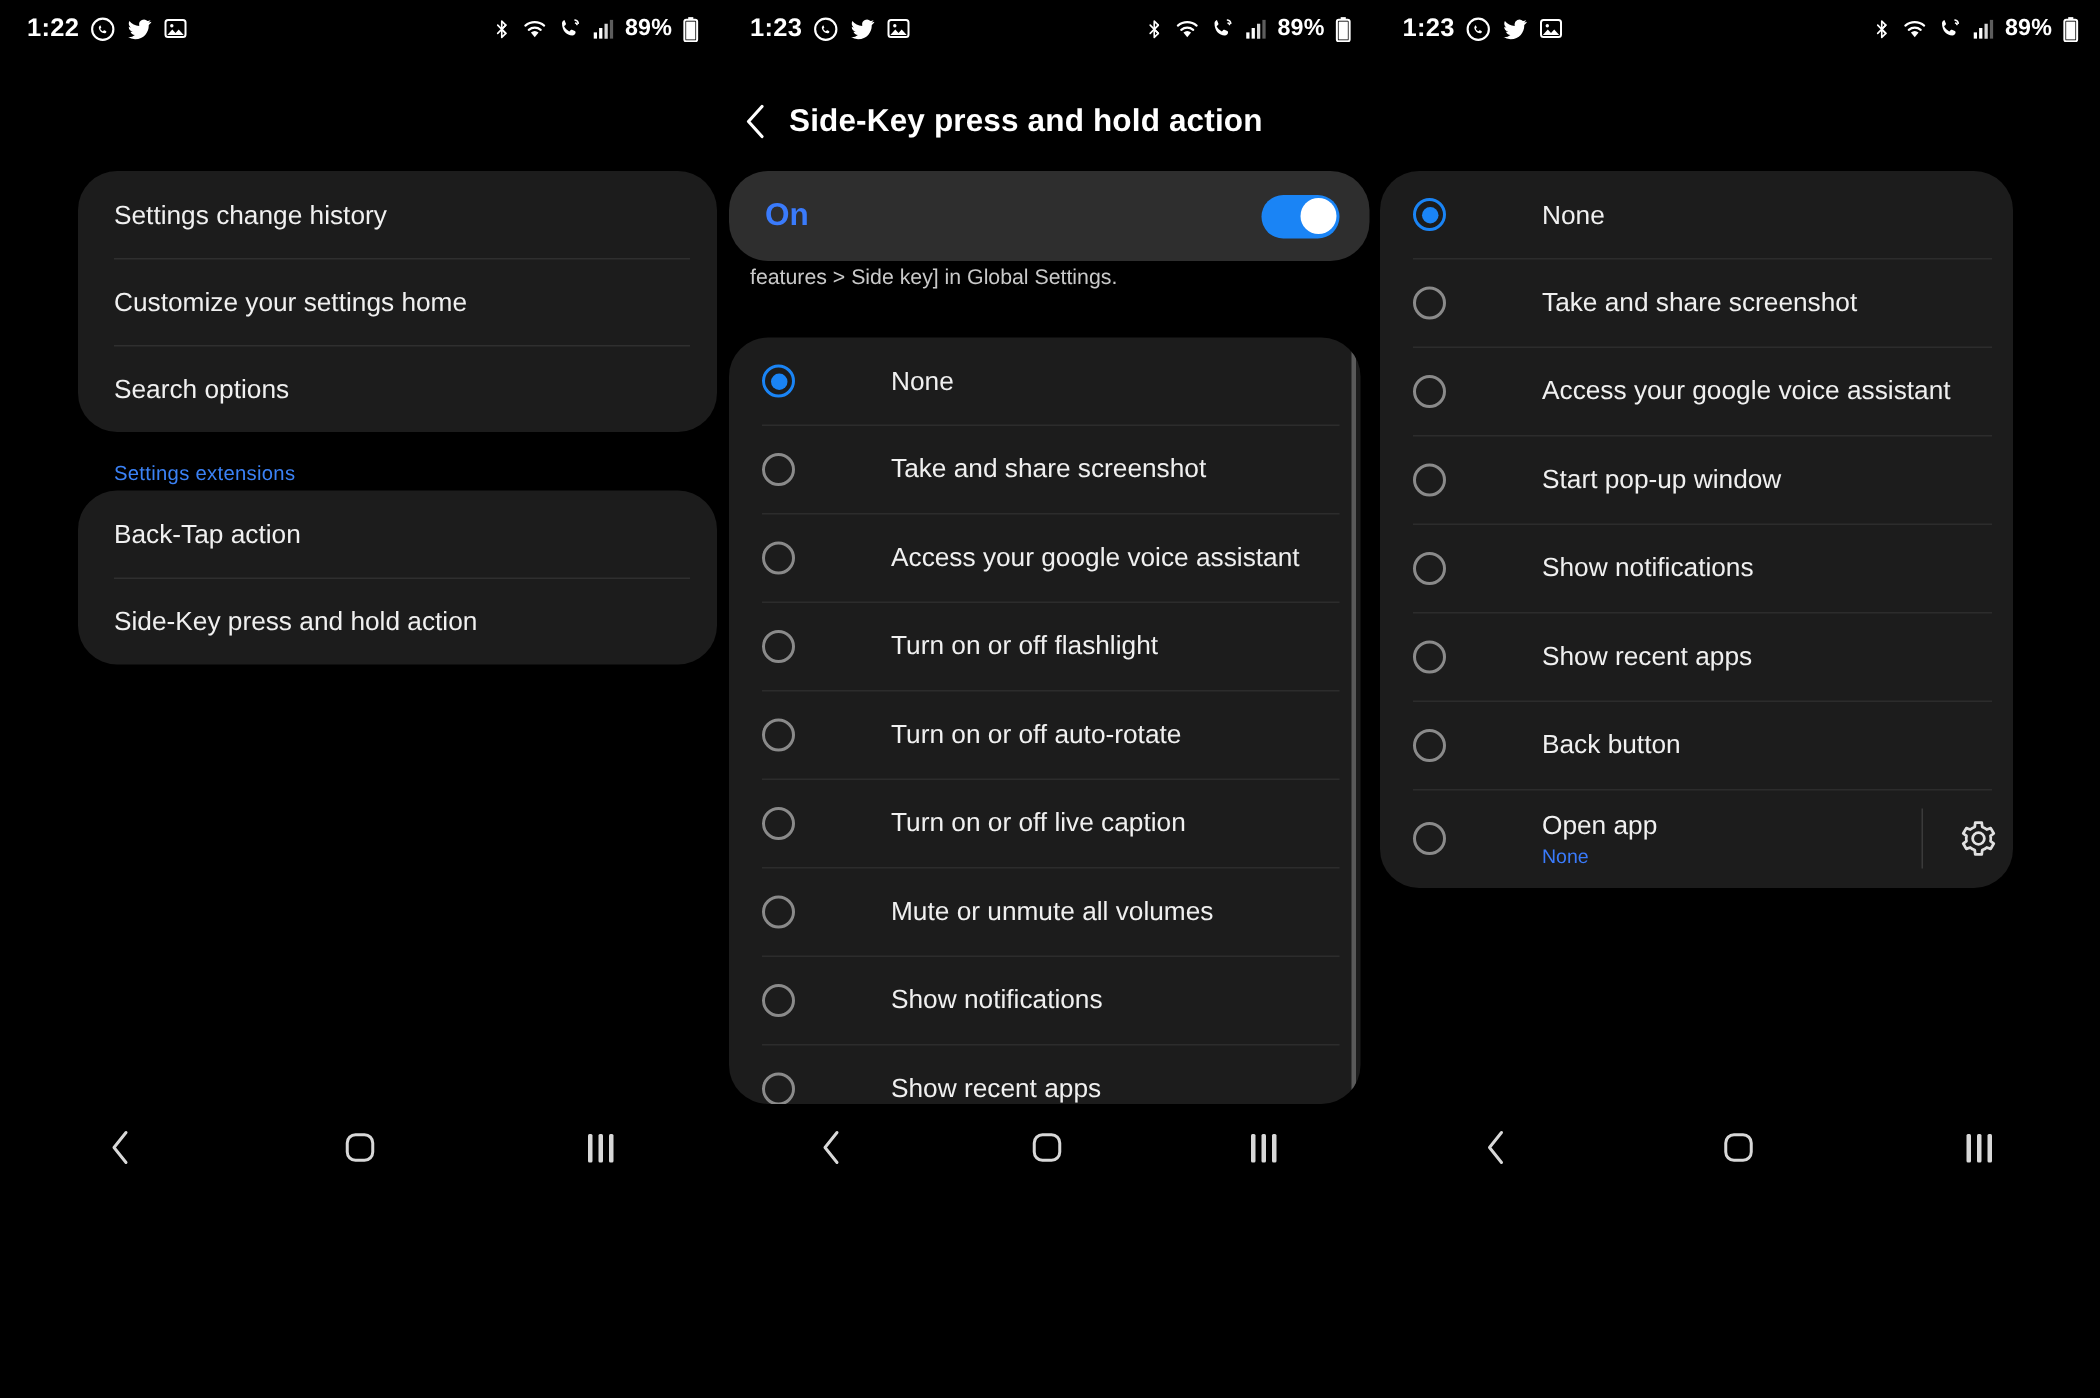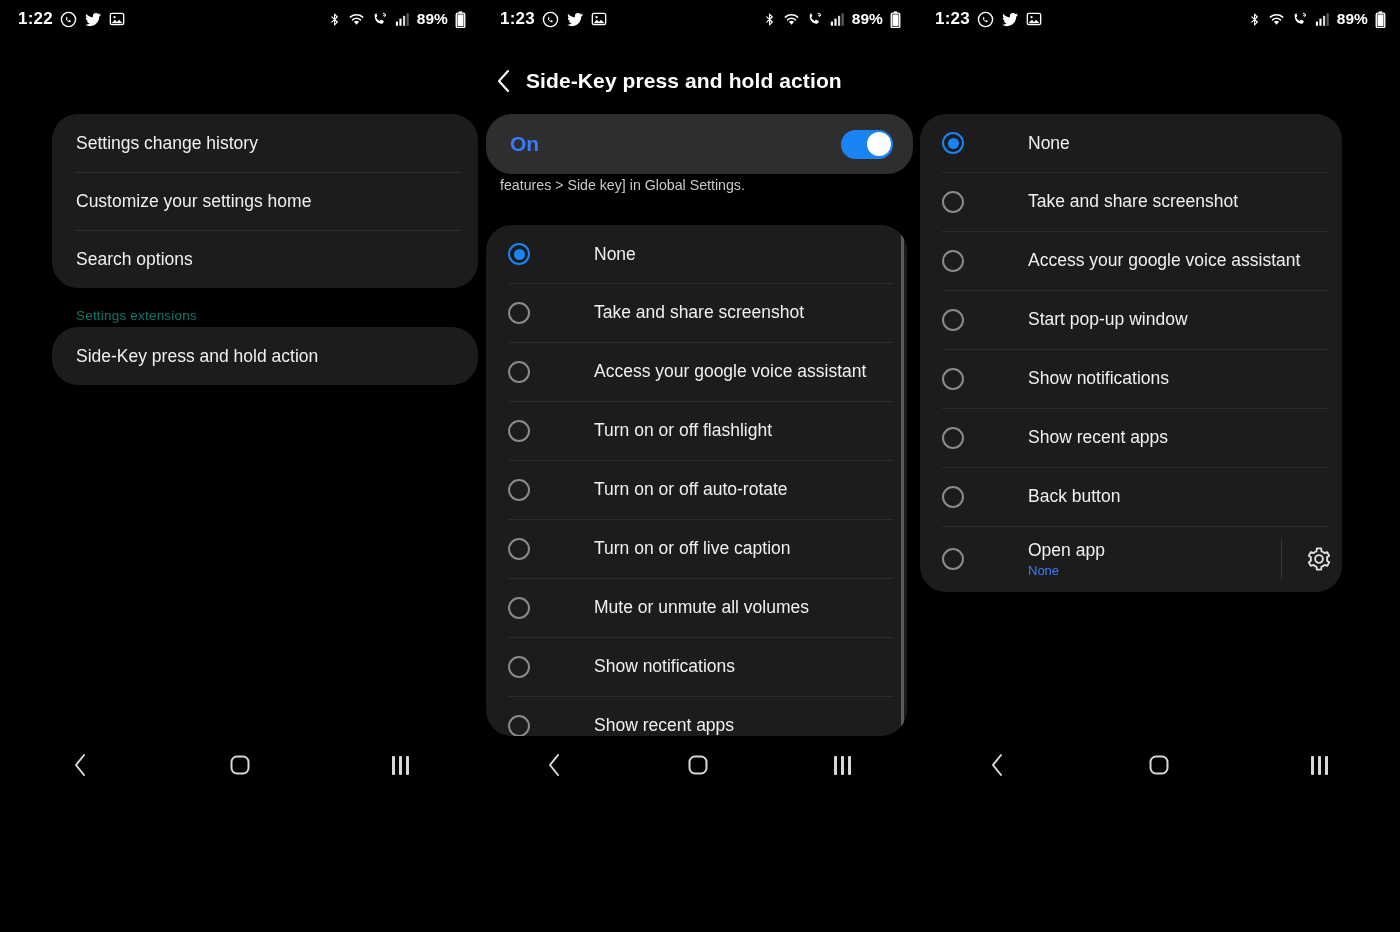--- a/index.html
+++ b/index.html
@@ -53,21 +53,21 @@
     position: relative;
     height: 58px; display:flex; align-items:center;
     padding: 0 0 0 24px;
     color:#f0f0f0; font-size: 17.5px; cursor: pointer;
   }
   .simple-row + .simple-row::before {
     content:""; position:absolute; left: 24px; right: 18px; top: 0;
     height: 1px; background: #2f2f2f;
   }
   .section-label {
-    color: #0f766e; font-size: 13.5px; padding: 14px 0 10px 24px; letter-spacing:.2px;
+    color: #3b82f6; font-size: 13.5px; padding: 14px 0 10px 24px; letter-spacing:.2px;
   }
 
   
   .toggle-card {
     position: relative; z-index: 5;
     background: #2e2e2e; border-radius: 26px;
     height: 60px; display:flex; align-items:center; justify-content:space-between;
     padding: 0 20px 0 24px; cursor: pointer;
   }
   .toggle-label { color:#3a7bfc; font-size: 21px; font-weight: 700; }
@@ -205,20 +205,23 @@
         <span>Customize your settings home</span>
       </div>
       <div class="simple-row">
         <span>Search options</span>
       </div>
     </div>
 
     <div class="section-label" style="position:absolute; left:52px; top:294px;">Settings extensions</div>
 
     <div class="card" style="position:absolute; left:52px; right:2px; top:327px;">
+      <div class="simple-row">
+        <span>Back-Tap action</span>
+      </div>
       <div class="simple-row">
         <span>Side-Key press and hold action</span>
       </div>
     </div>
 
     <div class="navbar">
       <div class="nav-btn">
         <svg width="17" height="24" viewBox="0 0 17 24">
             <path d="M12 2L4 12l8 10" fill="none" stroke="#d8d8d8" stroke-width="2" stroke-linecap="round" stroke-linejoin="round"></path>
           </svg>

